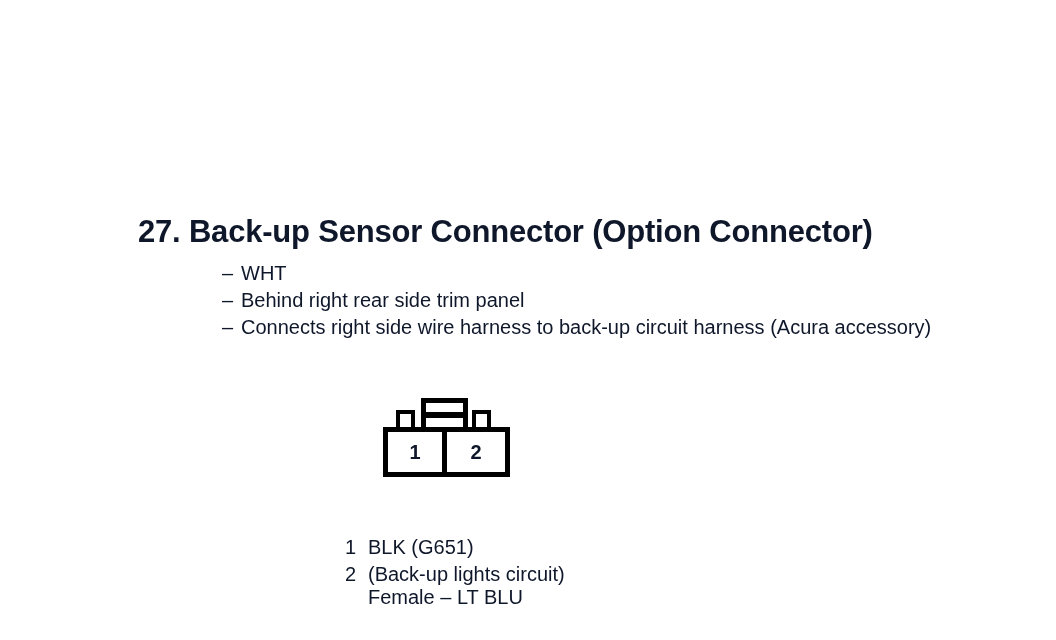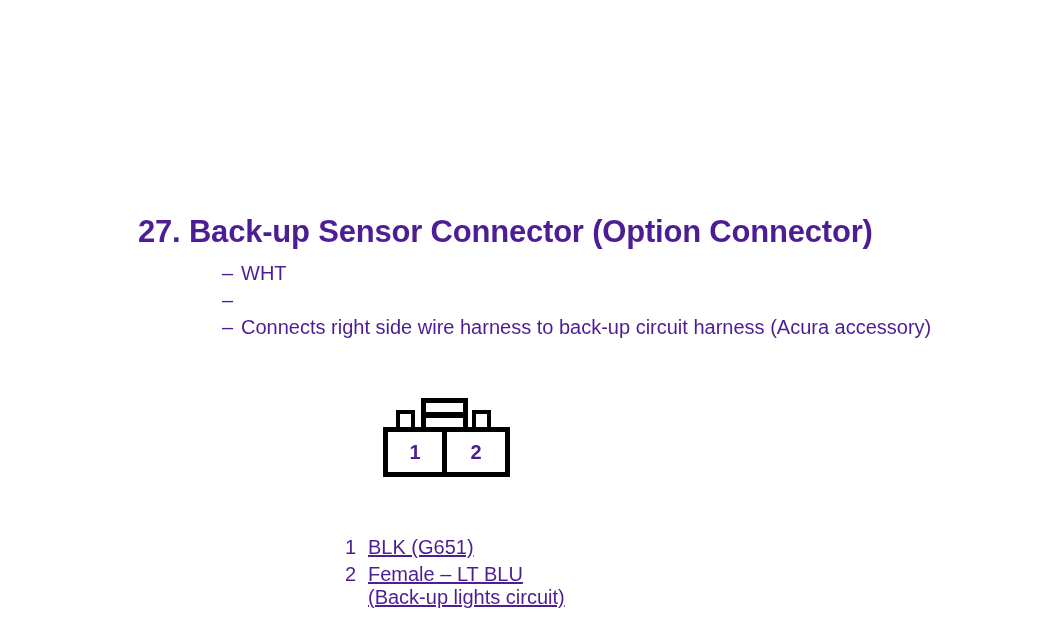--- a/index.html
+++ b/index.html
@@ -2,21 +2,21 @@
 <html><head>
 <meta charset="utf-8">
 <style>
   * { margin: 0; padding: 0; box-sizing: border-box; }
   html, body { background: #ffffff; }
   .page {
     position: relative;
     width: 948px;
     height: 640px;
     background: #ffffff;
-    color: #4c1d95;
+    color: #0f172a;
     font-family: "Liberation Sans", sans-serif;
     overflow: hidden;
   }
 
   
   .title {
     position: absolute;
     left: 138px;
     top: 214px;
     font-size: 31px;
@@ -93,36 +93,37 @@
   
   .pins {
     position: absolute;
     left: 345px;
     top: 536px;
     font-size: 20px;
     line-height: 23px;
   }
   .pin-row { display: flex; margin-bottom: 4px; }
   .pin-num { width: 23px; flex: 0 0 23px; }
-  .pin-desc div { white-space: nowrap; text-decoration: underline; }
+  .pin-desc div { white-space: nowrap; }
 </style>
 </head>
 <body>
 
 <div class="page">
 
   <h1 class="title">27. Back-up Sensor Connector (Option Connector)</h1>
 
   <div class="notes">
     <div class="note">
       <span class="dash">–</span>
       <span>WHT</span>
     </div>
     <div class="note">
       <span class="dash">–</span>
+      <span>Behind right rear side trim panel</span>
     </div>
     <div class="note">
       <span class="dash">–</span>
       <span>Connects right side wire harness to back-up circuit harness (Acura accessory)</span>
     </div>
   </div>
 
   <div class="connector">
     <div class="conn-tab tab-left"></div>
     <div class="conn-latch">
@@ -143,19 +144,19 @@
   <div class="pins">
     <div class="pin-row">
       <span class="pin-num">1</span>
       <div class="pin-desc">
         <div>BLK (G651)</div>
       </div>
     </div>
     <div class="pin-row">
       <span class="pin-num">2</span>
       <div class="pin-desc">
+        <div>(Back-up lights circuit)</div>
         <div>Female – LT BLU</div>
-        <div>(Back-up lights circuit)</div>
       </div>
     </div>
   </div>
 
 </div>
 
 </body></html>

